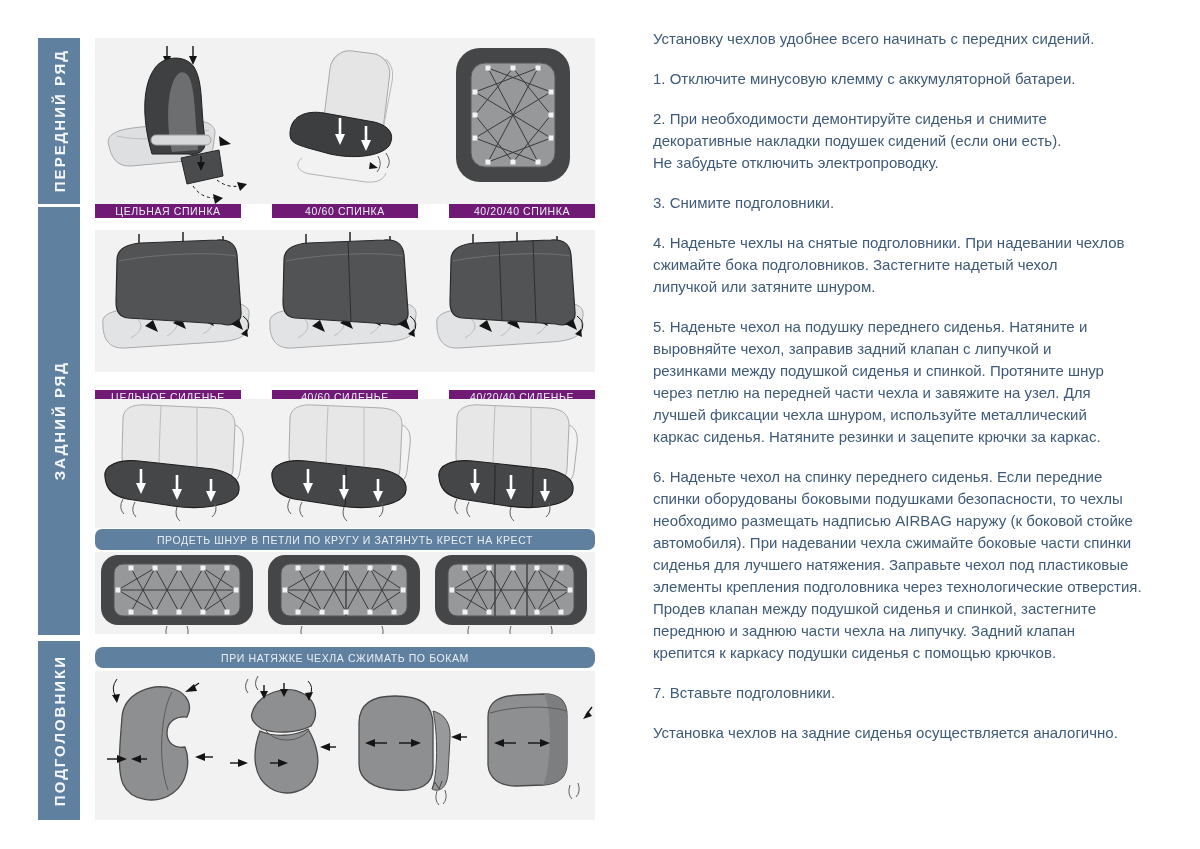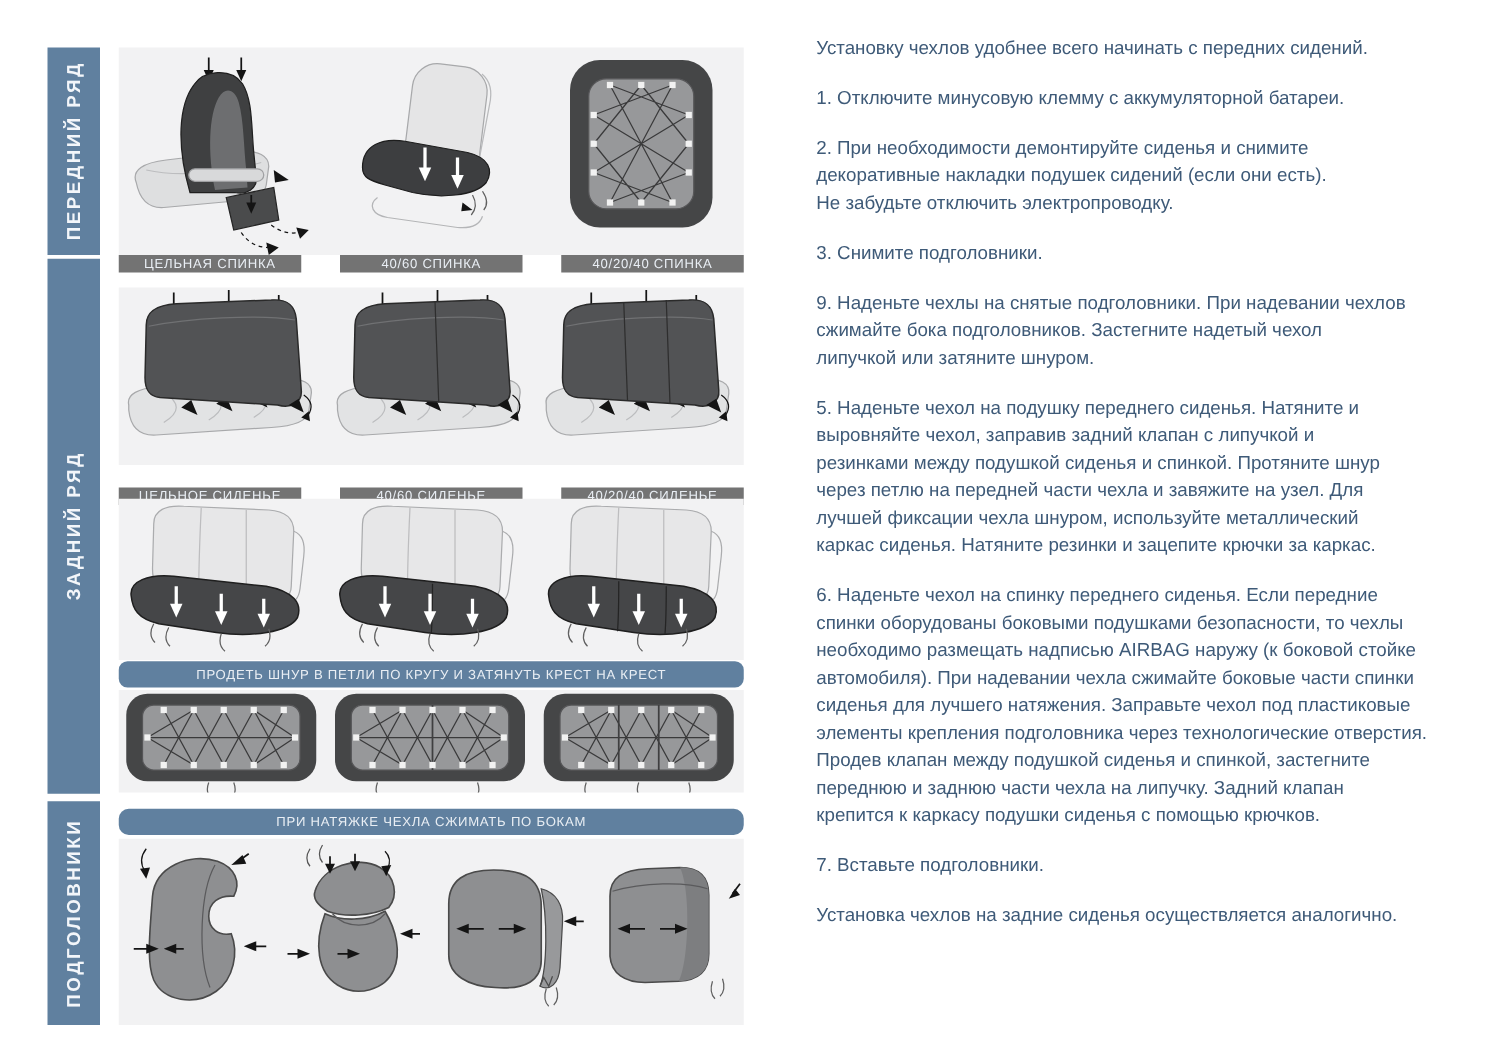--- a/index.html
+++ b/index.html
@@ -12,21 +12,21 @@
   .vbar span{writing-mode:vertical-rl;transform:rotate(180deg);
         color:#f3f6fa;font-size:15px;font-weight:600;letter-spacing:2px;white-space:nowrap;}
 
   
   .panel{position:absolute;left:95px;width:500px;background:#f2f2f3;display:flex;}
   .cell{flex:1;display:flex;align-items:center;justify-content:center;}
   .cell svg{display:block;}
 
   
   .labelrow{position:absolute;left:95px;width:500px;display:flex;justify-content:space-between;}
-  .slabel{width:146px;height:14px;background:#737373;color:#e9eef4;
+  .slabel{width:146px;height:14px;background:#701a75;color:#e9eef4;
         font-size:10.5px;letter-spacing:.6px;display:flex;align-items:center;justify-content:center;
         white-space:nowrap;}
   .banner{position:absolute;left:95px;width:500px;height:21px;background:#60809f;color:#e9eef4;
         font-size:10.5px;letter-spacing:.6px;display:flex;align-items:center;justify-content:center;}
 
   
   .text-col{position:absolute;left:645px;top:28px;width:535px;color:#3e5a78;
         font-size:15px;line-height:22px;}
   .text-col p{margin:0 0 18px 8px;white-space:pre-line;}
 </style>
@@ -385,21 +385,21 @@
     </div>
   </div>
 
   <div class="text-col">
     <p>Установку чехлов удобнее всего начинать с передних сидений.</p>
     <p>1. Отключите минусовую клемму с аккумуляторной батареи.</p>
     <p>2. При необходимости демонтируйте сиденья и снимите
 декоративные накладки подушек сидений (если они есть).
 Не забудьте отключить электропроводку.</p>
     <p>3. Снимите подголовники.</p>
-    <p>9. Наденьте чехлы на снятые подголовники. При надевании чехлов
+    <p>4. Наденьте чехлы на снятые подголовники. При надевании чехлов
 сжимайте бока подголовников. Застегните надетый чехол
 липучкой или затяните шнуром.</p>
     <p>5. Наденьте чехол на подушку переднего сиденья. Натяните и
 выровняйте чехол, заправив задний клапан с липучкой и
 резинками между подушкой сиденья и спинкой. Протяните шнур
 через петлю на передней части чехла и завяжите на узел. Для
 лучшей фиксации чехла шнуром, используйте металлический
 каркас сиденья. Натяните резинки и зацепите крючки за каркас.</p>
     <p>6. Наденьте чехол на спинку переднего сиденья. Если передние
 спинки оборудованы боковыми подушками безопасности, то чехлы

